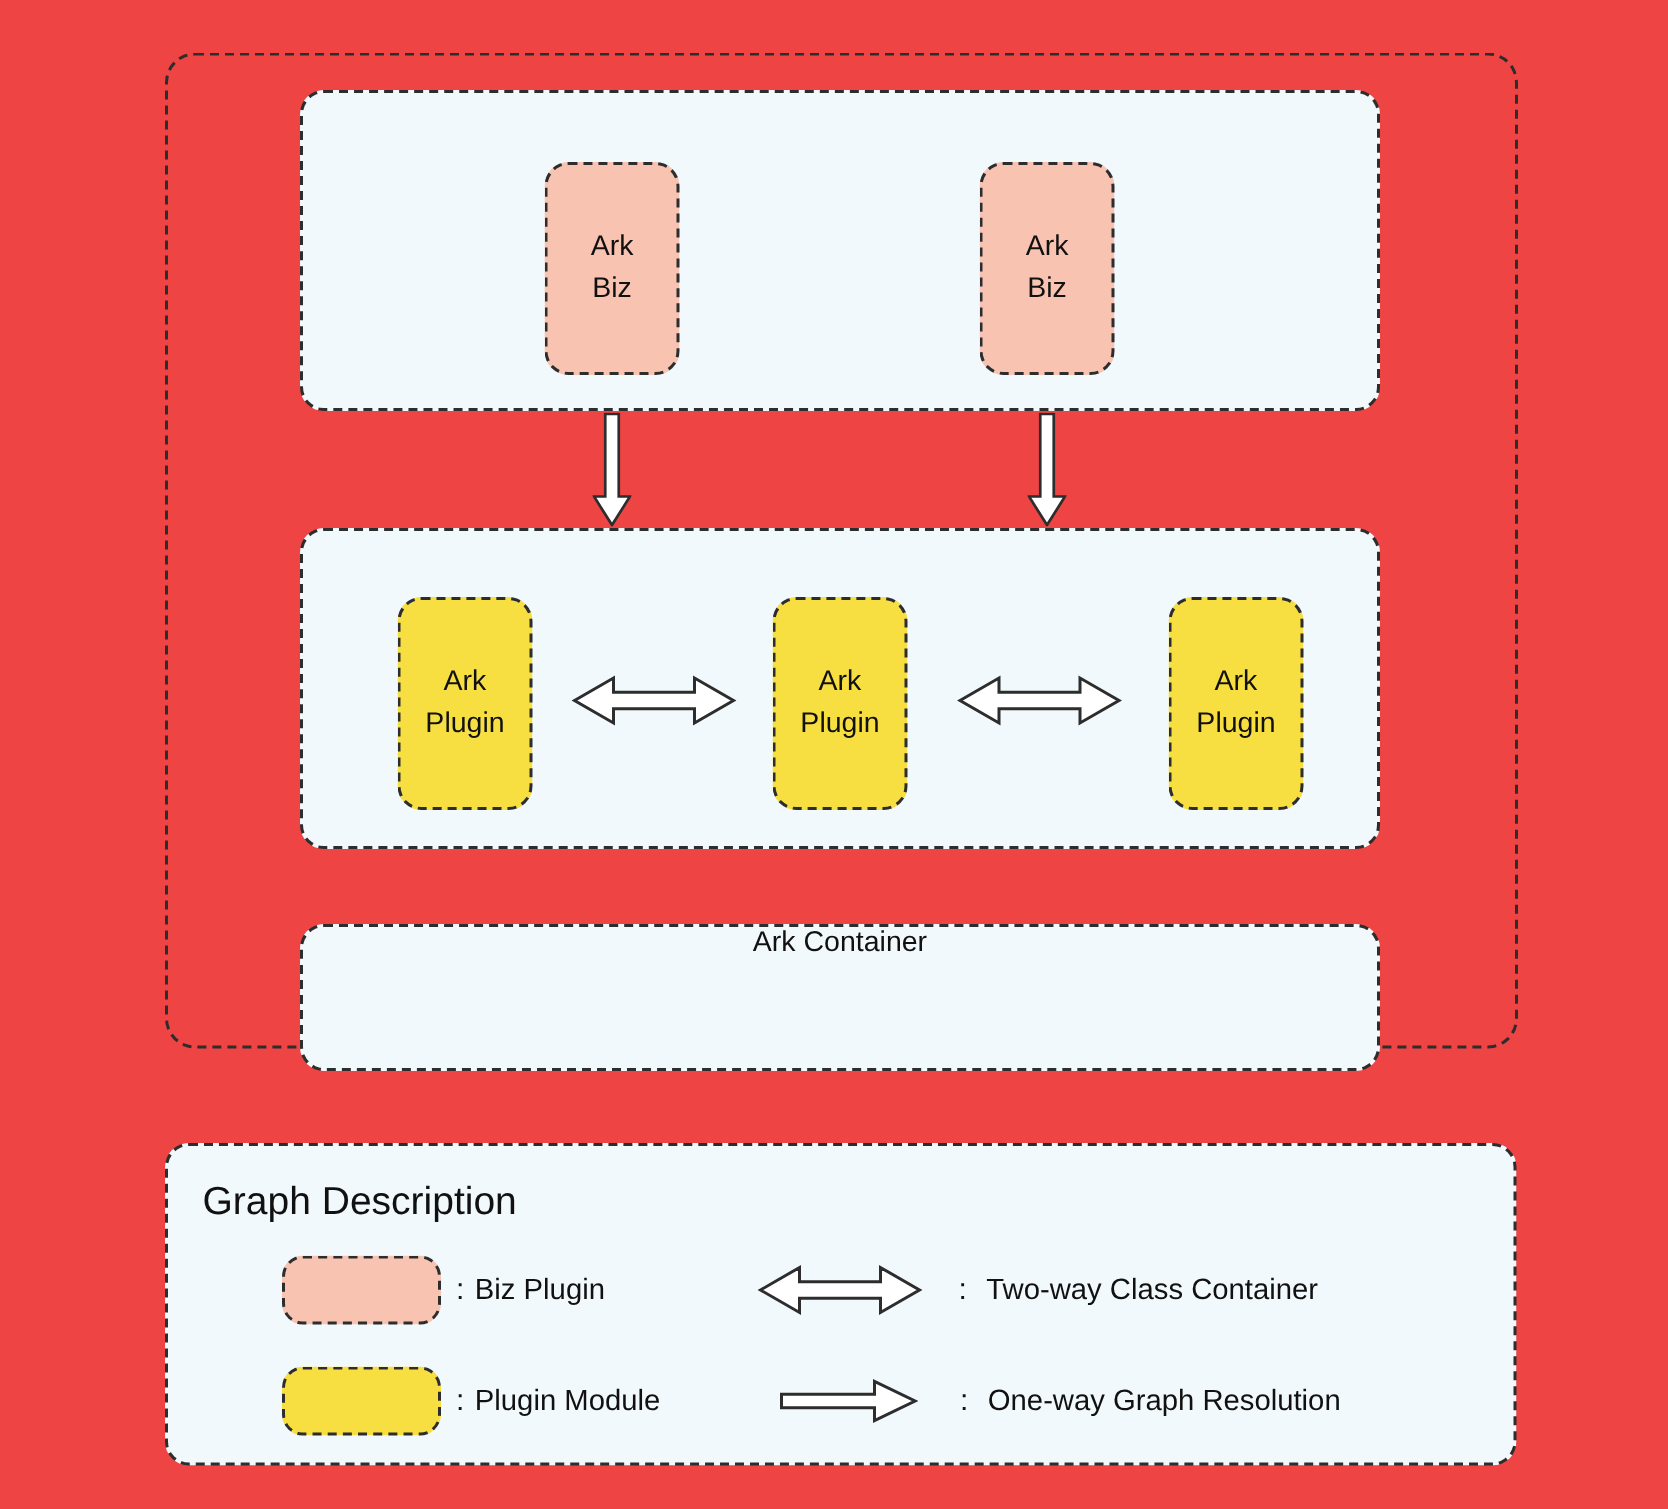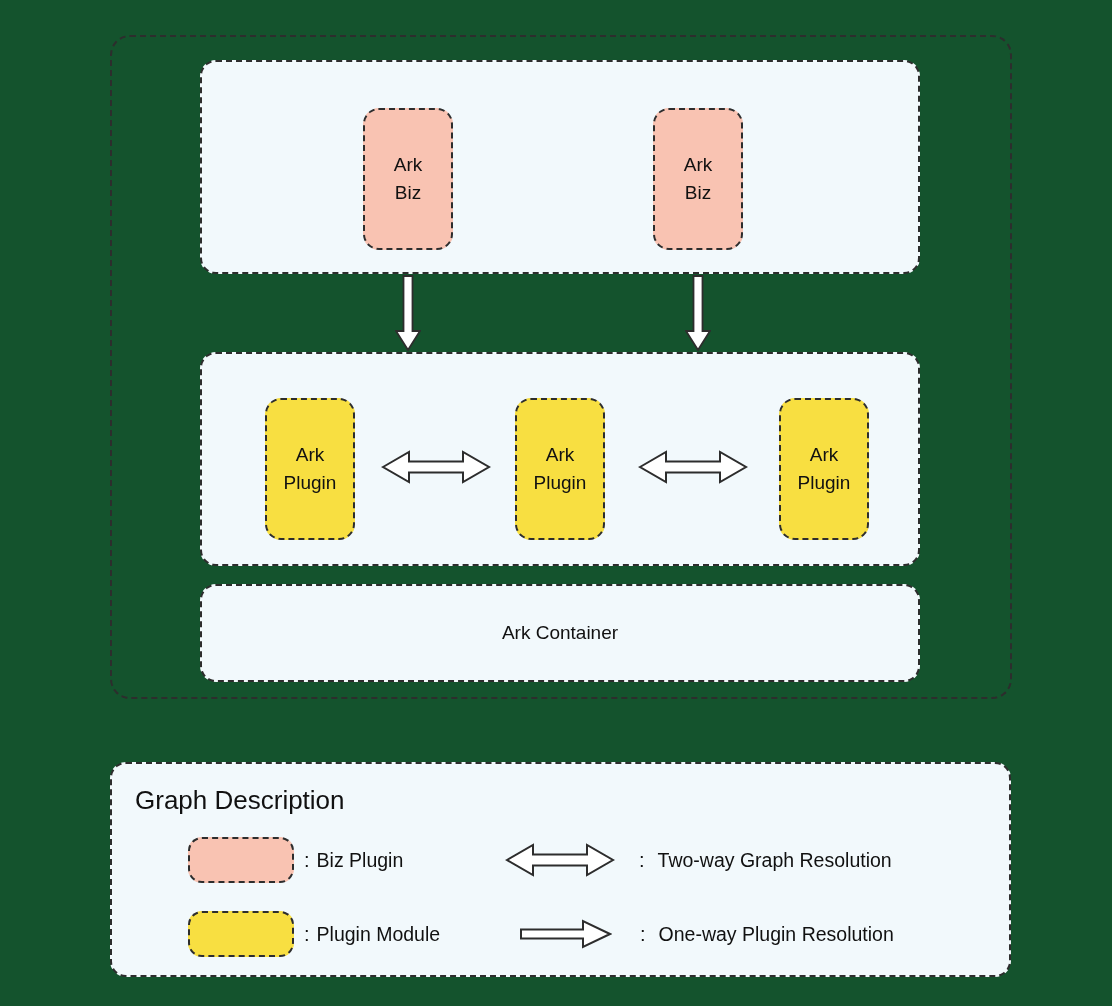--- a/index.html
+++ b/index.html
@@ -8,42 +8,42 @@
     --color-panel: #F2F9FC;
     --color-border: #2D2D2D;
     --color-text: #111111;
   }
   * { margin: 0; padding: 0; box-sizing: border-box; }
   html, body { background: #ffffff; }
   .canvas {
     position: relative;
     width: 1112px;
     height: 1006px;
-    background: #14532d;
+    background: #ef4444;
     font-family: "Liberation Sans", "DejaVu Sans", sans-serif;
     color: var(--color-text);
     overflow: hidden;
   }
   .abs { position: absolute; }
   .panel {
     background: var(--color-panel);
     border: 2px dashed var(--color-border);
     border-radius: 16px;
   }
   .outer-container {
     left: 110px; top: 35px; width: 902px; height: 664px;
     border: 2px dashed var(--color-border);
     border-radius: 20px;
     background: transparent;
   }
   .layer-biz    { left: 200px; top: 60px;  width: 720px; height: 214px; }
   .layer-plugin { left: 200px; top: 352px; width: 720px; height: 214px; }
   .layer-container {
-    left: 200px; top: 584px; width: 720px; height: 98px;
-    display: flex; align-items: center; justify-content: center;
+    left: 200px; top: 616px; width: 720px; height: 98px;
+    display: flex; justify-content: center;
   }
   .module-box {
     position: absolute;
     width: 90px; height: 142px;
     border: 2px dashed var(--color-border);
     border-radius: 16px;
     display: flex; align-items: center; justify-content: center;
     text-align: center;
     font-size: 19px; line-height: 28px;
     white-space: pre-line;
@@ -159,25 +159,25 @@
       <div class="legend-swatch swatch-plugin"></div>
       <span class="legend-colon">:</span>
       <span class="legend-label">Plugin Module</span>
     </div>
 
     <div class="legend-row row-twoway">
       <svg width="110" height="34" viewBox="0 0 110 34">
         <polygon points="2,17 28,2 28,11.5 82,11.5 82,2 108,17 82,32 82,22.5 28,22.5 28,32" fill="#ffffff" stroke="#2D2D2D" stroke-width="2"></polygon>
       </svg>
       <span class="legend-colon">:</span>
-      <span class="legend-label">Two-way Graph Resolution</span>
+      <span class="legend-label">Two-way Class Container</span>
     </div>
 
     <div class="legend-row row-oneway">
       <svg width="92" height="30" viewBox="0 0 92 30">
         <polygon points="1,10.5 63,10.5 63,2 90,15 63,28 63,19.5 1,19.5" fill="#ffffff" stroke="#2D2D2D" stroke-width="2"></polygon>
       </svg>
       <span class="legend-colon">:</span>
-      <span class="legend-label">One-way Plugin Resolution</span>
+      <span class="legend-label">One-way Graph Resolution</span>
     </div>
   </div>
 
 </div>
 
 </body></html>

